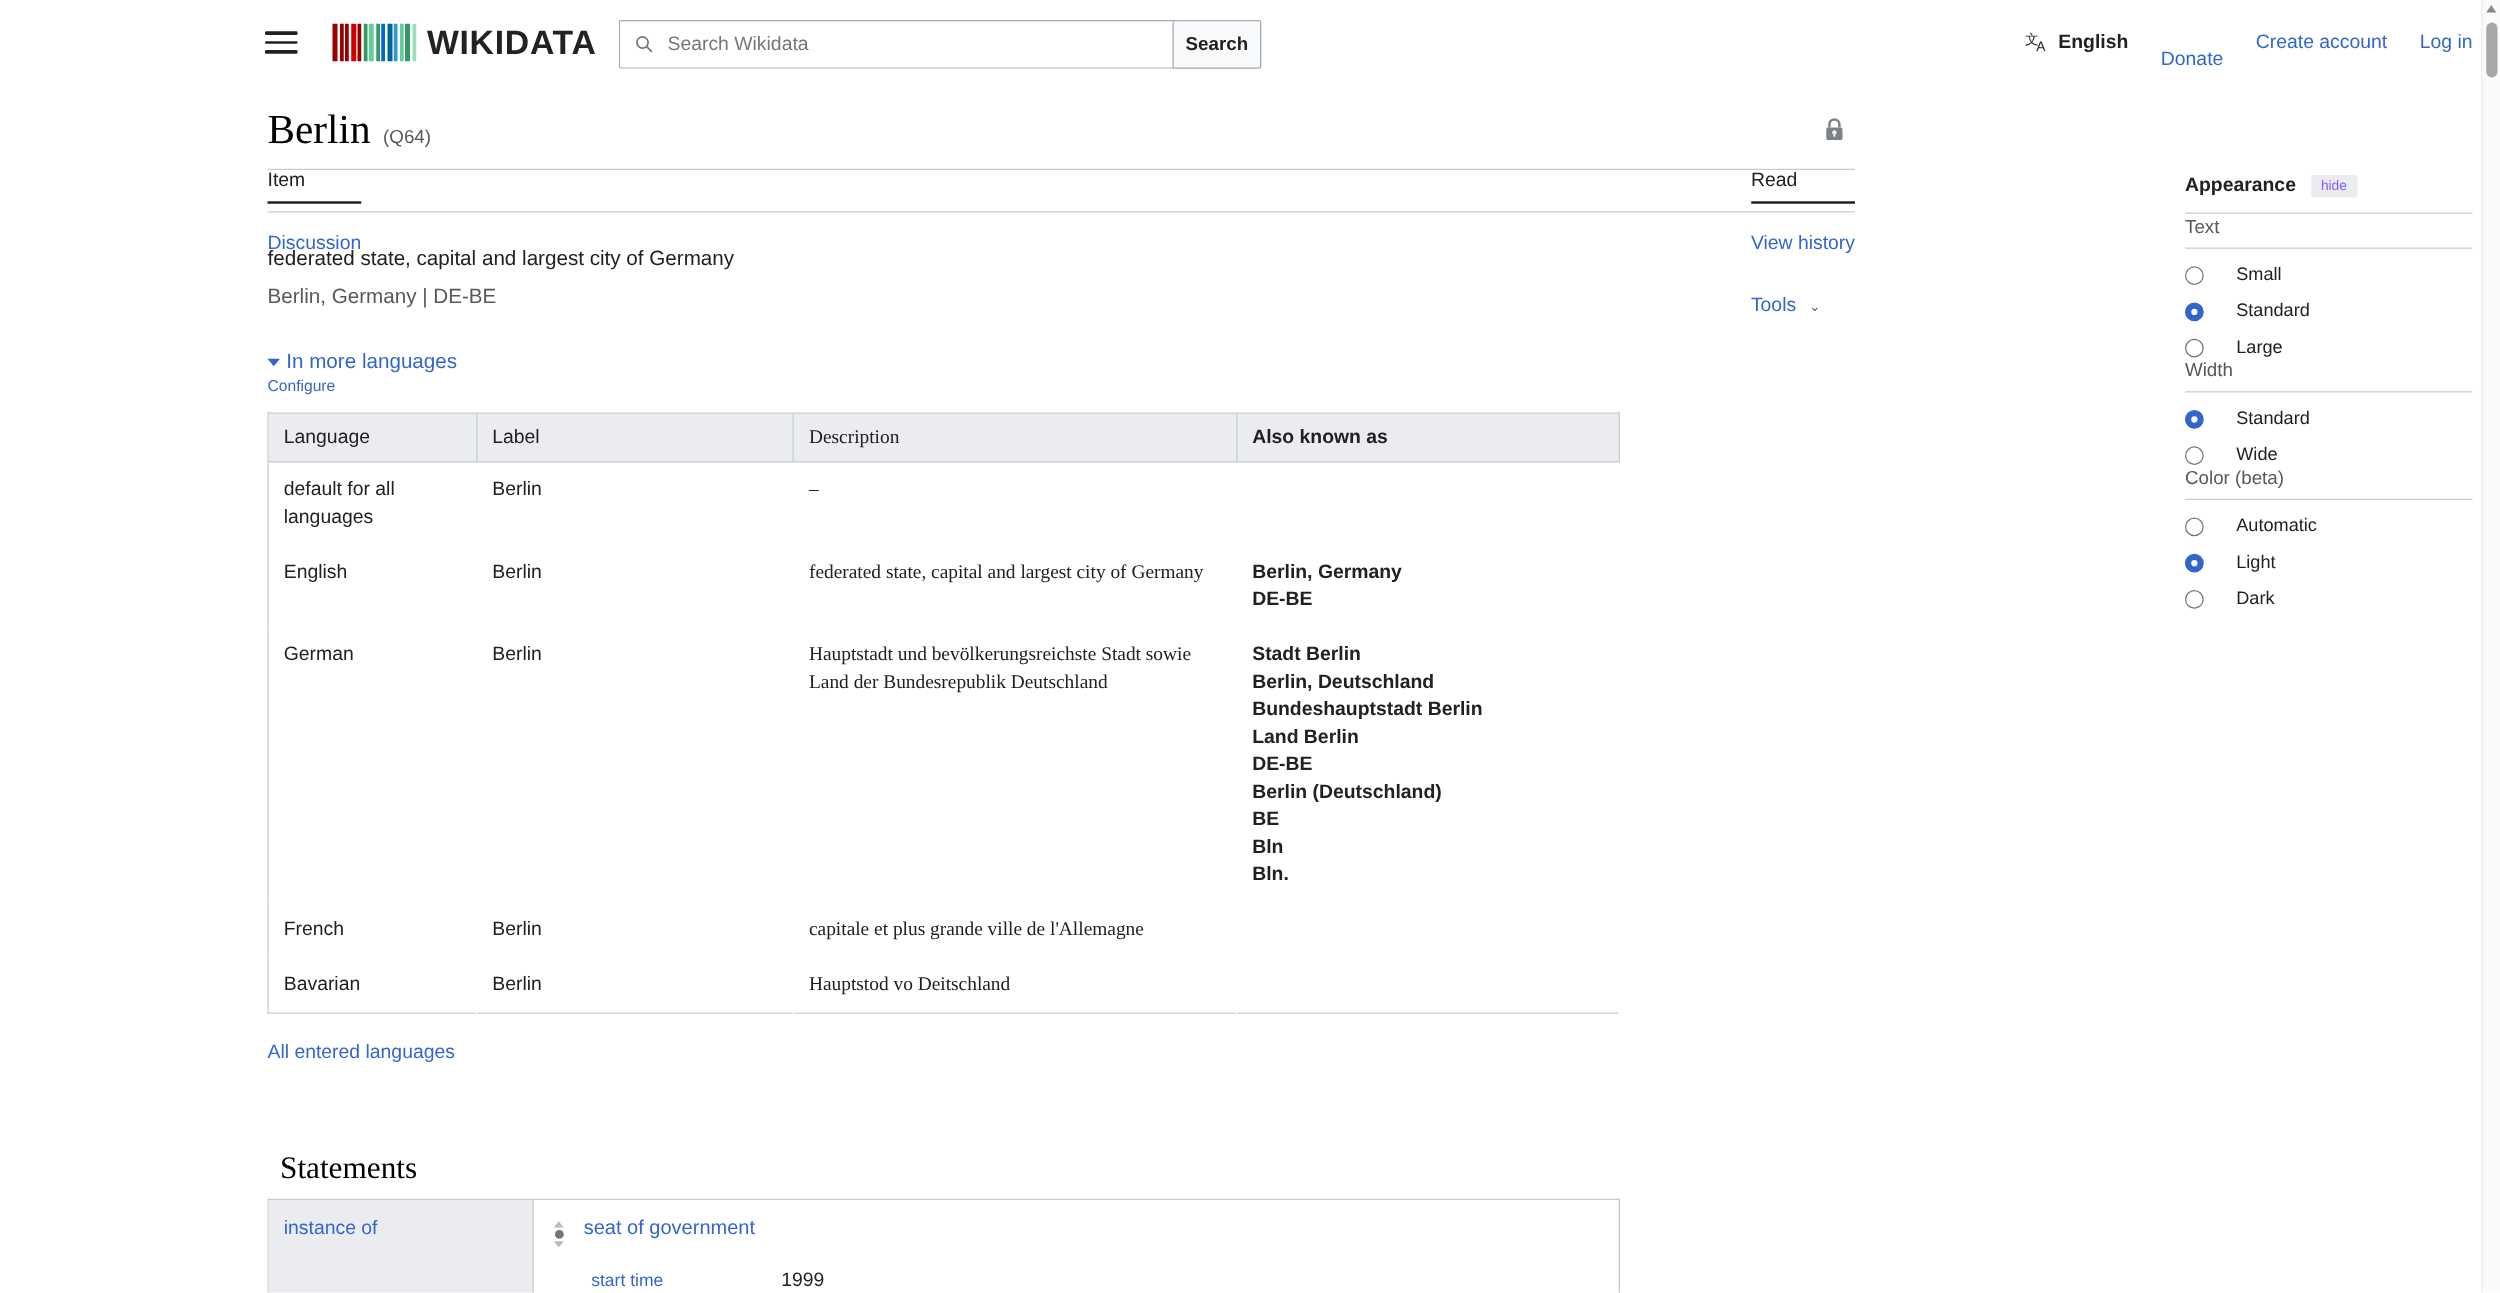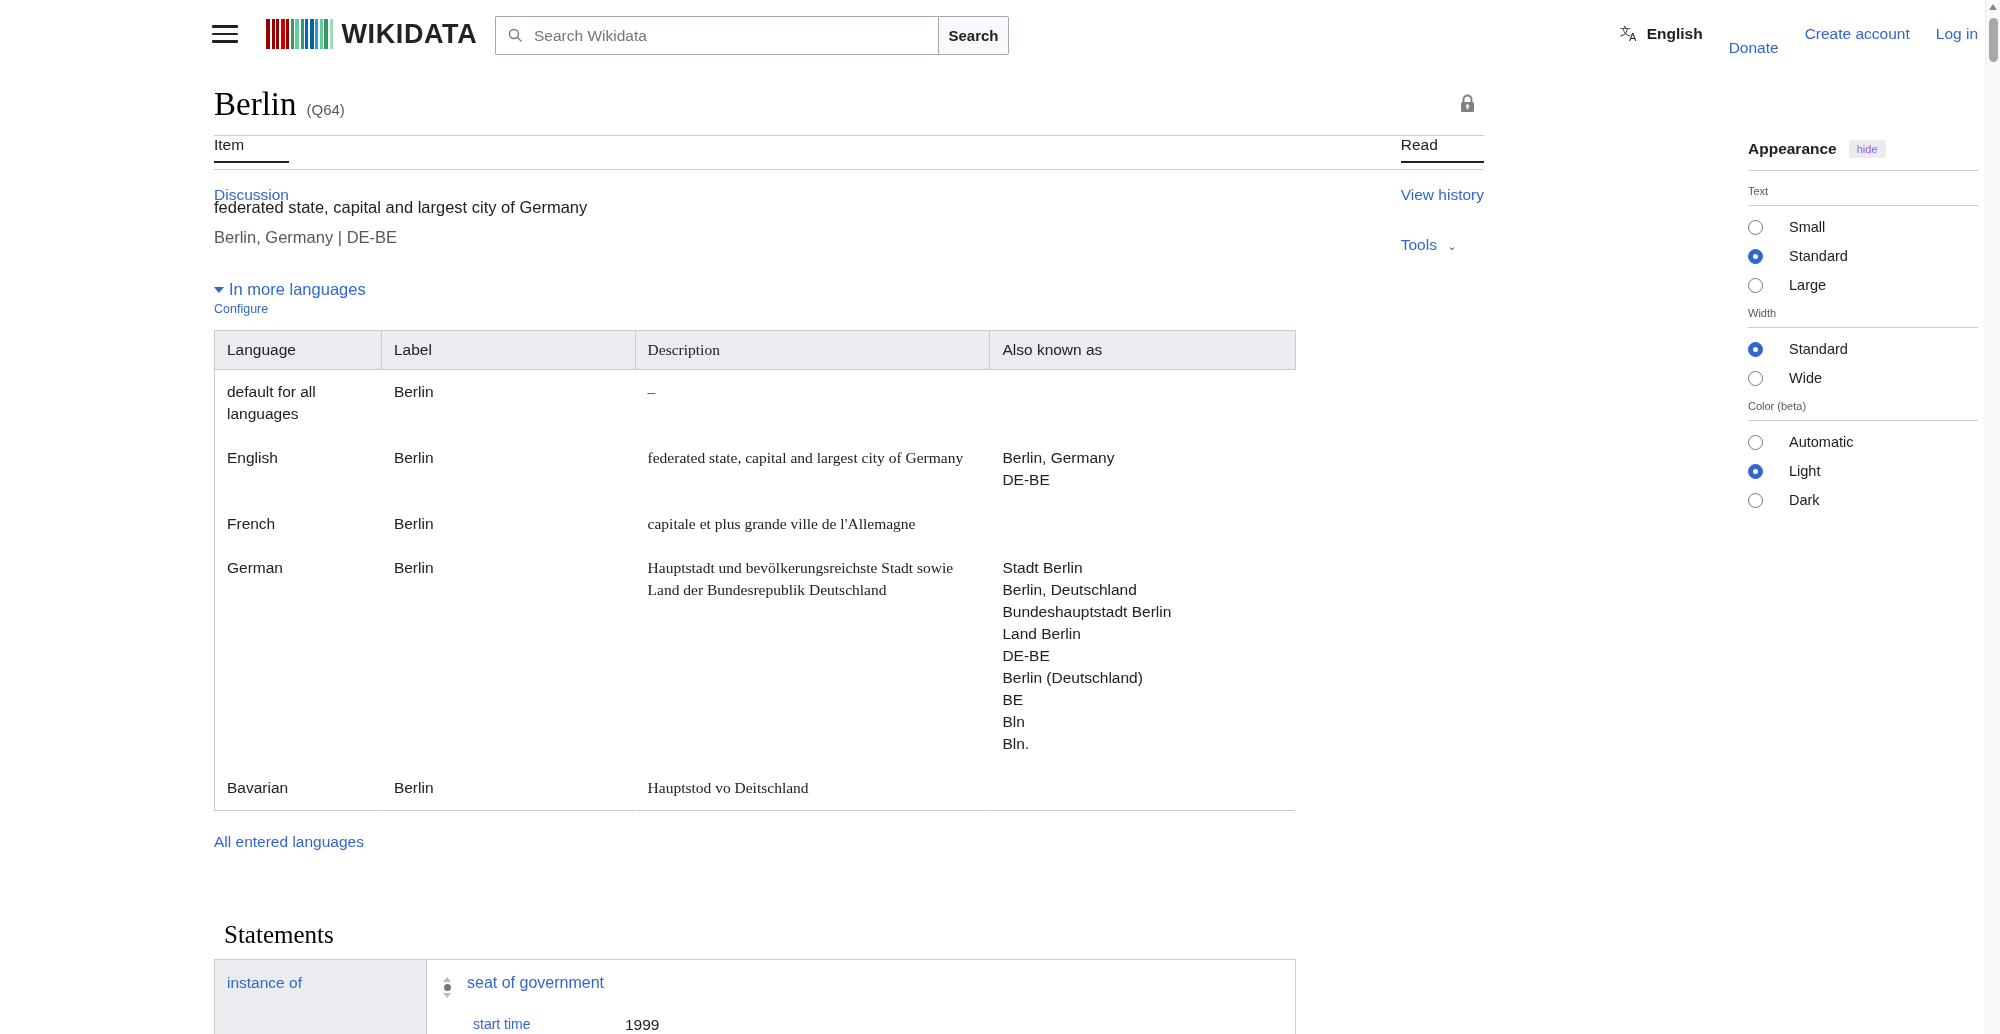--- a/index.html
+++ b/index.html
@@ -155,21 +155,21 @@
   .termbox td {
     padding: 11px 12px;
     vertical-align: top;
     border-right: 1px solid transparent;
     line-height: 1.42;
     color: #202122;
   }
   .termbox .col-lang { width: 173px; }
   .termbox .col-label { width: 270px; }
   .termbox .col-desc { width: 372px; font-family: Liberation Serif, serif; }
-  .termbox .col-aka { width: 319px; }
+  .termbox .col-aka { width: 319px; font-weight: bold; }
   .dash { color: #a2a9b1; }
   .aka-line { display:block; }
 
   .all-langs { margin-left: 214px; margin-top: 22px; font-size: 15.5px; color: #3366cc; cursor: pointer; }
 
   
   .statements-h {
     margin-left: 224px; margin-top: 70px;
     font-family: "Liberation Serif", serif;
     font-size: 25px; font-weight: normal; color: #000;
@@ -203,21 +203,21 @@
     font-size: 14.5px;
   }
   .app-head { display:flex; align-items:center; gap: 12px; }
   .app-title { font-weight: bold; font-size: 15.5px; color: #202122; }
   .hide-btn {
     background: #eaecf0; border: none; border-radius: 2px;
     padding: 3px 8px; font-size: 11px; color: #8b5cf6;
     font-family: "Liberation Sans", sans-serif; cursor: pointer;
   }
   .app-rule { height:1px; background:#c8ccd1; margin: 12px 0 0 0; }
-  .app-section-label { color: #54595d; font-size: 11px; margin-top: 14px; }
+  .app-section-label { color: #54595d; font-size: 15px; margin-top: 2px; }
   .app-section-rule { height:1px; background:#c8ccd1; margin-top: 8px; }
   .radio-item { display:flex; align-items:center; gap: 26px; margin-top: 13px; cursor: pointer; }
   .radio {
     width: 15px; height: 15px; border-radius: 50%;
     border: 1.5px solid #72777d; background:#fff;
     display:flex; align-items:center; justify-content:center; flex: none;
   }
   .radio.on { border-color: #3366cc; border-width: 1.5px; background: #3366cc; }
   .radio.on::after { content:""; width:5px;height:5px;border-radius:50%;background:#fff; }
   .radio-label { color: #202122; font-size: 14.5px; }
@@ -348,42 +348,42 @@
         <tr>
           <td class="col-lang">English</td>
           <td class="col-label">Berlin</td>
           <td class="col-desc">federated state, capital and largest city of Germany</td>
           <td class="col-aka">
             <span class="aka-line">Berlin, Germany</span>
             <span class="aka-line">DE-BE</span>
           </td>
         </tr>
         <tr>
-          <td class="col-lang">French</td>
-          <td class="col-label">Berlin</td>
-          <td class="col-desc">capitale et plus grande ville de l'Allemagne</td>
-          <td class="col-aka"></td>
-        </tr>
-        <tr>
           <td class="col-lang">German</td>
           <td class="col-label">Berlin</td>
           <td class="col-desc">Hauptstadt und bevölkerungsreichste Stadt sowie Land der Bundesrepublik Deutschland</td>
           <td class="col-aka">
             <span class="aka-line">Stadt Berlin</span>
             <span class="aka-line">Berlin, Deutschland</span>
             <span class="aka-line">Bundeshauptstadt Berlin</span>
             <span class="aka-line">Land Berlin</span>
             <span class="aka-line">DE-BE</span>
             <span class="aka-line">Berlin (Deutschland)</span>
             <span class="aka-line">BE</span>
             <span class="aka-line">Bln</span>
             <span class="aka-line">Bln.</span>
           </td>
         </tr>
         <tr>
+          <td class="col-lang">French</td>
+          <td class="col-label">Berlin</td>
+          <td class="col-desc">capitale et plus grande ville de l'Allemagne</td>
+          <td class="col-aka"></td>
+        </tr>
+        <tr>
           <td class="col-lang">Bavarian</td>
           <td class="col-label">Berlin</td>
           <td class="col-desc">Hauptstod vo Deitschland</td>
           <td class="col-aka"></td>
         </tr>
       </tbody>
   </table>
 
   <div class="all-langs">All entered languages</div>
 

